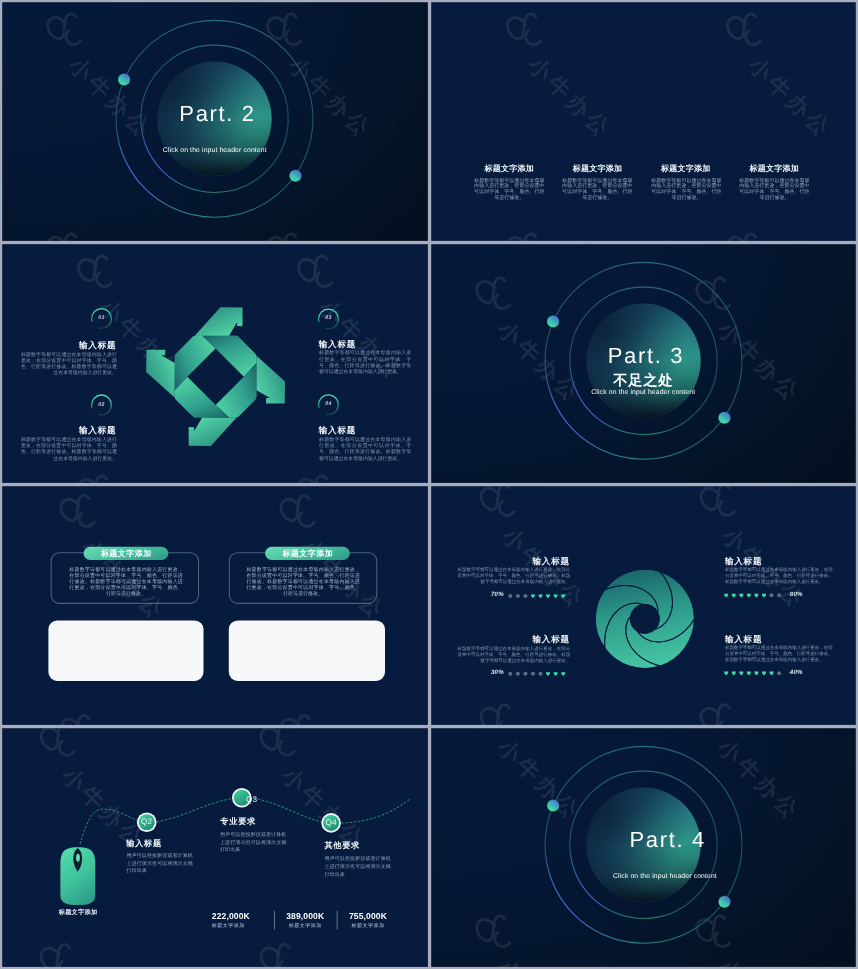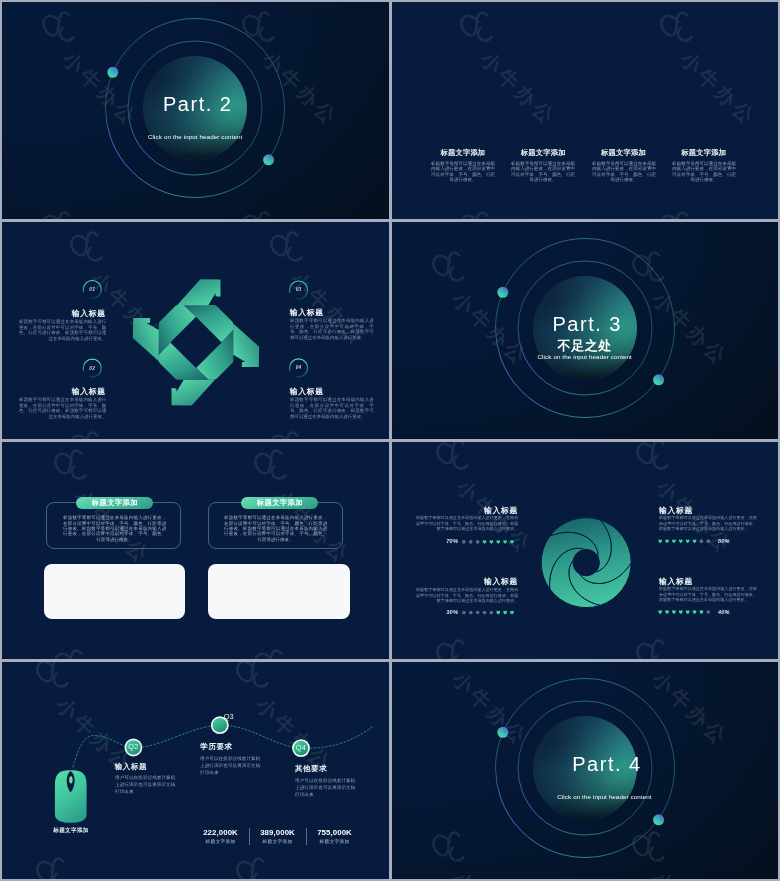--- a/index.html
+++ b/index.html
@@ -845,42 +845,42 @@
           <ellipse cx="68.9" cy="117.79999999999995" rx="1.75" ry="3.6" fill="#63e0b0"></ellipse>
         </g>
         <circle cx="131.4" cy="85.5" r="8.9" fill="#f5f8fb"></circle>
         <circle cx="131.4" cy="85.5" r="7.3" fill="url(#qcg)"></circle>
         <circle cx="217.8" cy="63.200000000000045" r="8.9" fill="#f5f8fb"></circle>
         <circle cx="217.8" cy="63.200000000000045" r="7.3" fill="url(#qcg)"></circle>
         <circle cx="299" cy="86.10000000000002" r="8.9" fill="#f5f8fb"></circle>
         <circle cx="299" cy="86.10000000000002" r="7.3" fill="url(#qcg)"></circle>
       </svg>
       <div style="position:absolute;left:122.4px;top:81.3px;width:18px;text-align:center;font:400 7.4px 'Liberation Sans',sans-serif;color:#eaf6f1;letter-spacing:0.2px;line-height:8.4px">Q2</div>
-      <div style="position:absolute;left:208.8px;top:51px;width:36px;text-align:center;font:400 7.4px 'Liberation Sans',sans-serif;color:#eaf6f1;letter-spacing:0.2px;line-height:8.4px">Q3</div>
+      <div style="position:absolute;left:208.8px;top:61px;width:36px;text-align:center;font:400 7.4px 'Liberation Sans',sans-serif;color:#eaf6f1;letter-spacing:0.2px;line-height:8.4px">Q3</div>
       <div style="position:absolute;left:290px;top:81.90000000000002px;width:18px;text-align:center;font:400 7.4px 'Liberation Sans',sans-serif;color:#eaf6f1;letter-spacing:0.2px;line-height:8.4px">Q4</div>
       <div style="position:absolute;left:112.7px;top:100.60000000000002px;width:63.5px">
         <div style="font:700 7.5px 'Liberation Sans',sans-serif;color:#f2f6fb;letter-spacing:0.6px;line-height:8.6px;height:8.6px">输入标题</div>
         <div style="margin-top:3.3px;height:21.15px;overflow:hidden">
           <div style="width:254px;transform:scale(0.25);transform-origin:0 0;font:400 18.2px 'Liberation Sans',sans-serif;color:#93a6c3;line-height:28.2px;letter-spacing:0.4px">用户可以在投影仪或者计算机上进行演示也可以将演示文稿打印出来</div>
         </div>
       </div>
       <div style="position:absolute;left:198.3px;top:80.70000000000005px;width:64.5px">
-        <div style="font:700 7.5px 'Liberation Sans',sans-serif;color:#f2f6fb;letter-spacing:0.6px;line-height:8.6px;height:8.6px">学历要求</div>
+        <div style="font:700 7.5px 'Liberation Sans',sans-serif;color:#f2f6fb;letter-spacing:0.6px;line-height:8.6px;height:8.6px">专业要求</div>
         <div style="margin-top:3.3px;height:21.15px;overflow:hidden">
           <div style="width:258px;transform:scale(0.25);transform-origin:0 0;font:400 18.2px 'Liberation Sans',sans-serif;color:#93a6c3;line-height:28.2px;letter-spacing:0.4px">用户可以在投影仪或者计算机上进行演示也可以将演示文稿打印出来</div>
         </div>
       </div>
       <div style="position:absolute;left:292.9px;top:103.10000000000002px;width:64.5px">
         <div style="font:700 7.5px 'Liberation Sans',sans-serif;color:#f2f6fb;letter-spacing:0.6px;line-height:8.6px;height:8.6px">其他要求</div>
         <div style="margin-top:3.3px;height:21.15px;overflow:hidden">
           <div style="width:258px;transform:scale(0.25);transform-origin:0 0;font:400 18.2px 'Liberation Sans',sans-serif;color:#93a6c3;line-height:28.2px;letter-spacing:0.4px">用户可以在投影仪或者计算机上进行演示也可以将演示文稿打印出来</div>
         </div>
       </div>
       <div style="position:absolute;left:46px;top:164.5px;width:46px;text-align:center;font:700 5.6px 'Liberation Sans',sans-serif;color:#e8eef7;letter-spacing:0.3px;line-height:7px">标题文字添加</div>
-      <div style="position:absolute;left:190.5px;top:165.5px;width:56px;text-align:center">
+      <div style="position:absolute;left:190.5px;top:165.5px;width:56px;">
         <div style="font:700 7.8px 'Liberation Sans',sans-serif;color:#ffffff;letter-spacing:0.1px;line-height:9px;height:9px">222,000K</div>
         <div style="font:400 4.6px 'Liberation Sans',sans-serif;color:#b9c6d9;letter-spacing:0.4px;line-height:7px;margin-top:1px">标题文字添加</div>
       </div>
       <div style="position:absolute;left:247px;top:166px;width:0.7px;height:17px;background:rgba(160,180,205,0.55)"></div>
       <div style="position:absolute;left:247.5px;top:165.5px;width:56px;text-align:center">
         <div style="font:700 7.8px 'Liberation Sans',sans-serif;color:#ffffff;letter-spacing:0.1px;line-height:9px;height:9px">389,000K</div>
         <div style="font:400 4.6px 'Liberation Sans',sans-serif;color:#b9c6d9;letter-spacing:0.4px;line-height:7px;margin-top:1px">标题文字添加</div>
       </div>
       <div style="position:absolute;left:304px;top:166px;width:0.7px;height:17px;background:rgba(160,180,205,0.55)"></div>
       <div style="position:absolute;left:304.5px;top:165.5px;width:56px;text-align:center">

